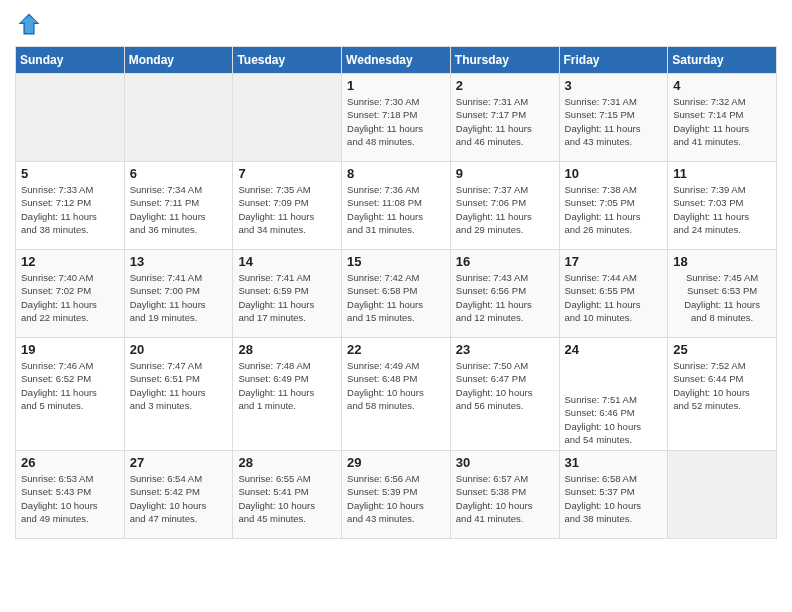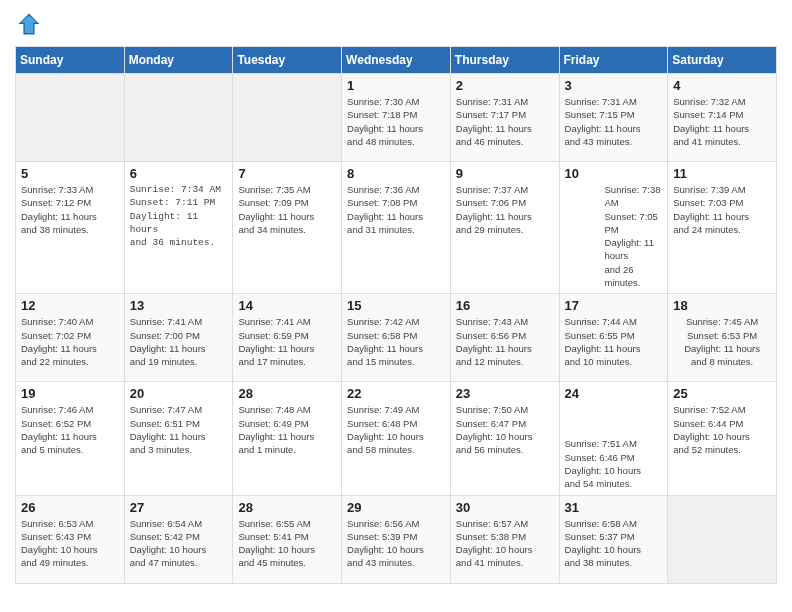--- a/index.html
+++ b/index.html
@@ -157,49 +157,49 @@
       <tr>
         <td>
           <div class="day-number">5</div>
           <div class="day-info" style="white-space: pre-line;">Sunrise: 7:33 AM
 Sunset: 7:12 PM
 Daylight: 11 hours
 and 38 minutes.</div>
         </td>
         <td>
           <div class="day-number">6</div>
-          <div class="day-info" style="white-space: pre-line; font-family: Liberation Mono, monospace;">Sunrise: 7:34 AM
+          <div class="day-info" style="white-space: pre-line;">Sunrise: 7:34 AM
 Sunset: 7:11 PM
 Daylight: 11 hours
 and 36 minutes.</div>
         </td>
         <td>
           <div class="day-number">7</div>
           <div class="day-info" style="white-space: pre-line;">Sunrise: 7:35 AM
 Sunset: 7:09 PM
 Daylight: 11 hours
 and 34 minutes.</div>
         </td>
         <td>
           <div class="day-number">8</div>
           <div class="day-info" style="white-space: pre-line;">Sunrise: 7:36 AM
-Sunset: 7:08 PM
+Sunset: 11:08 PM
 Daylight: 11 hours
 and 31 minutes.</div>
         </td>
         <td>
           <div class="day-number">9</div>
           <div class="day-info" style="white-space: pre-line;">Sunrise: 7:37 AM
 Sunset: 7:06 PM
 Daylight: 11 hours
 and 29 minutes.</div>
         </td>
         <td>
           <div class="day-number">10</div>
-          <div class="day-info" style="white-space: pre-line; margin-left: 40px;">Sunrise: 7:38 AM
+          <div class="day-info" style="white-space: pre-line;">Sunrise: 7:38 AM
 Sunset: 7:05 PM
 Daylight: 11 hours
 and 26 minutes.</div>
         </td>
         <td>
           <div class="day-number">11</div>
           <div class="day-info" style="white-space: pre-line;">Sunrise: 7:39 AM
 Sunset: 7:03 PM
 Daylight: 11 hours
 and 24 minutes.</div>
@@ -273,21 +273,21 @@
         </td>
         <td>
           <div class="day-number">28</div>
           <div class="day-info" style="white-space: pre-line;">Sunrise: 7:48 AM
 Sunset: 6:49 PM
 Daylight: 11 hours
 and 1 minute.</div>
         </td>
         <td>
           <div class="day-number">22</div>
-          <div class="day-info" style="white-space: pre-line;">Sunrise: 7:49 AM
+          <div class="day-info" style="white-space: pre-line;">Sunrise: 4:49 AM
 Sunset: 6:48 PM
 Daylight: 10 hours
 and 58 minutes.</div>
         </td>
         <td>
           <div class="day-number">23</div>
           <div class="day-info" style="white-space: pre-line;">Sunrise: 7:50 AM
 Sunset: 6:47 PM
 Daylight: 10 hours
 and 56 minutes.</div>

